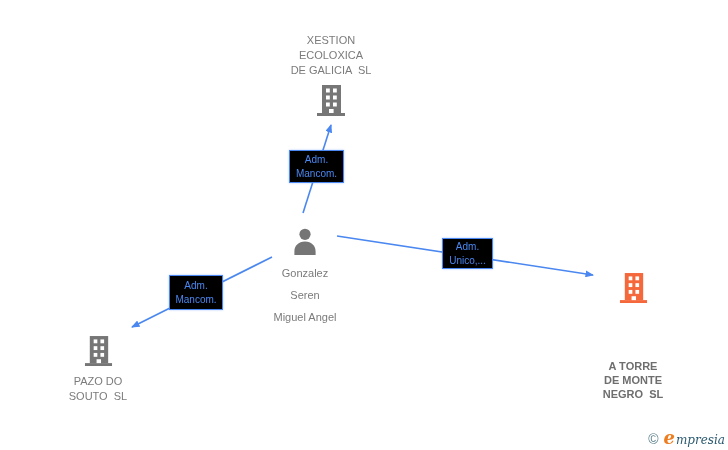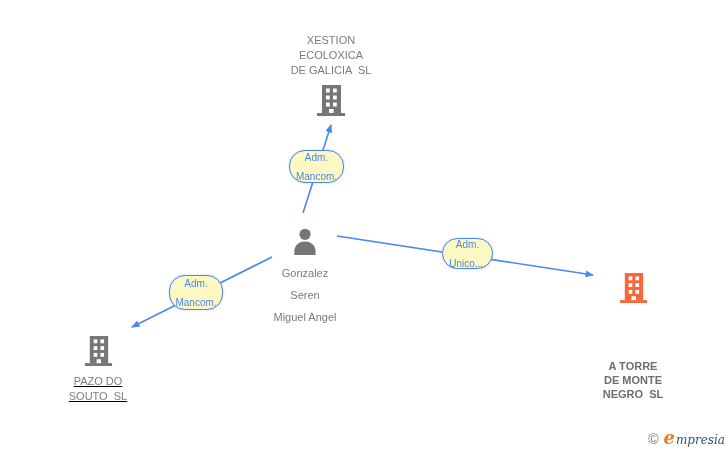--- a/index.html
+++ b/index.html
@@ -5,41 +5,41 @@
   html,body{margin:0;padding:0;background:#ffffff;}
   #canvas{
     position:relative;width:728px;height:450px;background:#ffffff;overflow:hidden;
     font-family:"Liberation Sans","DejaVu Sans",sans-serif;
   }
   
   #edges{position:absolute;left:0;top:0;width:728px;height:450px;z-index:1;}
   
   .edge-box{
     position:absolute;z-index:3;box-sizing:border-box;
-    background:#fef9c3;border:1.5px solid #4a87f0;border-radius:16px;
+    background:#000000;border:1.5px solid #4a87f0;border-radius:0;
     box-shadow:0 0 2px rgba(77,144,254,.45);
-    color:#4a87f0;font-size:10px;line-height:19px;text-align:center;
+    color:#4a87f0;font-size:10px;line-height:14px;text-align:center;
     white-space:pre-wrap;display:flex;align-items:center;justify-content:center;
     cursor:pointer;
   }
   #edge-box-top{left:289px;top:150px;width:55px;height:33px;}
   #edge-box-right{left:442px;top:238px;width:51px;height:31px;}
   #edge-box-left{left:169px;top:275px;width:54px;height:35px;}
   
   .node{position:absolute;z-index:2;display:flex;flex-direction:column;align-items:center;cursor:pointer;justify-content:center;}
   .node-label{
     color:#7b7b7b;font-size:11px;line-height:15px;text-align:center;white-space:pre-wrap;
   }
   .node-label.bold{font-weight:bold;color:#6e6e6e;line-height:14px;}
   .icon-gap{height:7px;}
   #node-xestion{left:261px;top:33px;width:140px;}
   #node-person{left:245px;top:227px;width:120px;}
   #node-person .node-label{line-height:22px;}
   #node-torre{left:573px;top:273px;width:120px;gap:24px;}
-  #node-pazo{left:38px;top:336px;width:120px;text-decoration:underline;}
+  #node-pazo{left:38px;top:336px;width:120px;}
   .building-gray{fill:#767676;}
   .building-orange{fill:#f4683b;}
   .person-gray{fill:#757575;}
   
   #watermark{
     position:absolute;right:3px;bottom:3px;z-index:2;cursor:pointer;
     font-family:"DejaVu Serif","Liberation Serif",serif;
     display:flex;align-items:baseline;gap:5px;
   }
   #wm-copy{color:#5b7f8a;font-size:14px;font-family:"Liberation Sans",sans-serif;}

